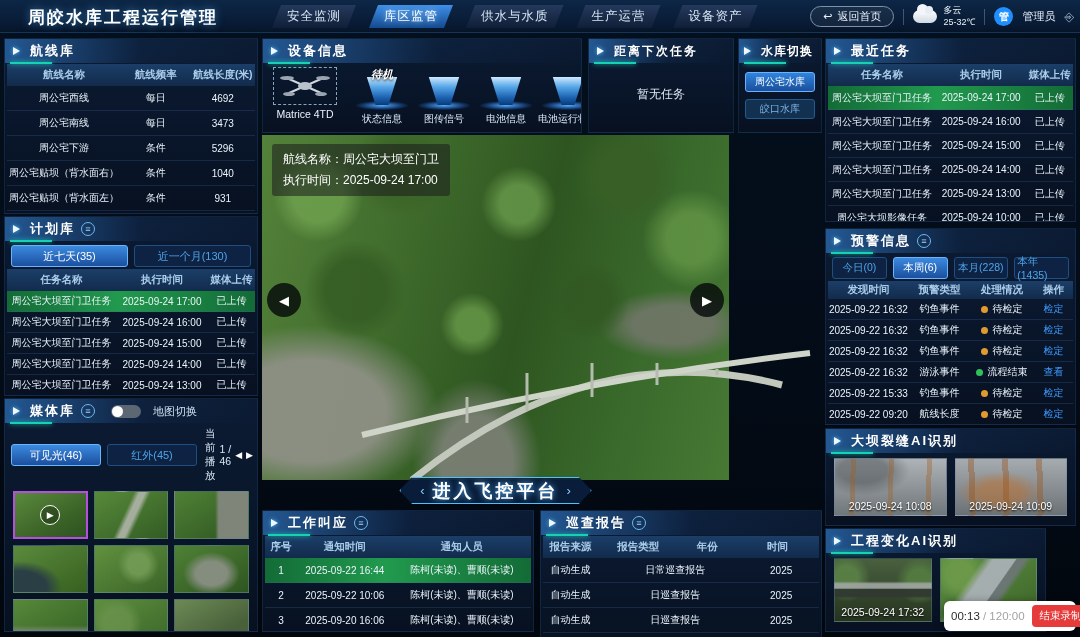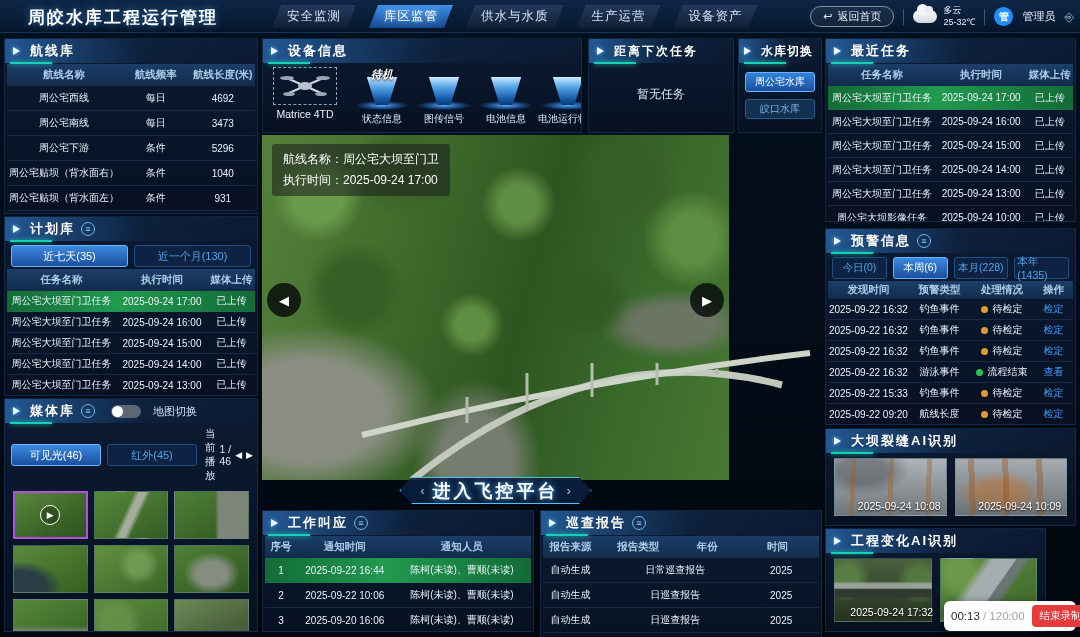--- a/index.html
+++ b/index.html
@@ -174,21 +174,21 @@
                display:flex; align-items:center; gap:8px; padding:0 20px; z-index:5;
                background:rgba(10,32,62,.92); border:1px solid #4fc3f7; cursor:pointer;
                clip-path:polygon(13px 0,calc(100% - 13px) 0,100% 50%,calc(100% - 13px) 100%,13px 100%,0 50%);
                box-shadow:0 0 10px rgba(60,160,255,.5); }
   .enter-btn .chev { color:#7fd0ff; font-size:13px; }
   .enter-btn .lbl { color:#fff; font-size:18px; font-weight:bold; letter-spacing:3px;
                     text-shadow:0 0 6px #59b6ff; }
 
   
   .ai-row { display:flex; gap:8px; padding:5px 8px 0; }
-  .ai-img { flex:1; height:58px; position:relative; border:1px solid rgba(90,130,170,.35); cursor:pointer;padding-left:9px; }
+  .ai-img { flex:1; height:58px; position:relative; border:1px solid rgba(90,130,170,.35); cursor:pointer; }
   .ch .ai-img { height:64px; }
   .ts { position:absolute; bottom:3px; width:100%; text-align:center; color:#fff; font-size:10.5px;
         text-shadow:0 1px 2px #000; }
   .ai-crack1 { background-image:
       repeating-linear-gradient(92deg,transparent 0 16px,rgba(160,95,35,.38) 16px 21px,transparent 21px 38px),
       radial-gradient(ellipse at 25% 20%,rgba(70,75,78,.5) 0 20%,transparent 40%),
       linear-gradient(180deg,#aeb3b8 0%,#8b9194 55%,#70777b 100%); }
   .ai-crack2 { background-image:
       repeating-linear-gradient(88deg,transparent 0 14px,rgba(150,85,30,.42) 14px 20px,transparent 20px 34px),
       radial-gradient(ellipse at 40% 60%,rgba(190,110,40,.5) 0 22%,transparent 45%),

